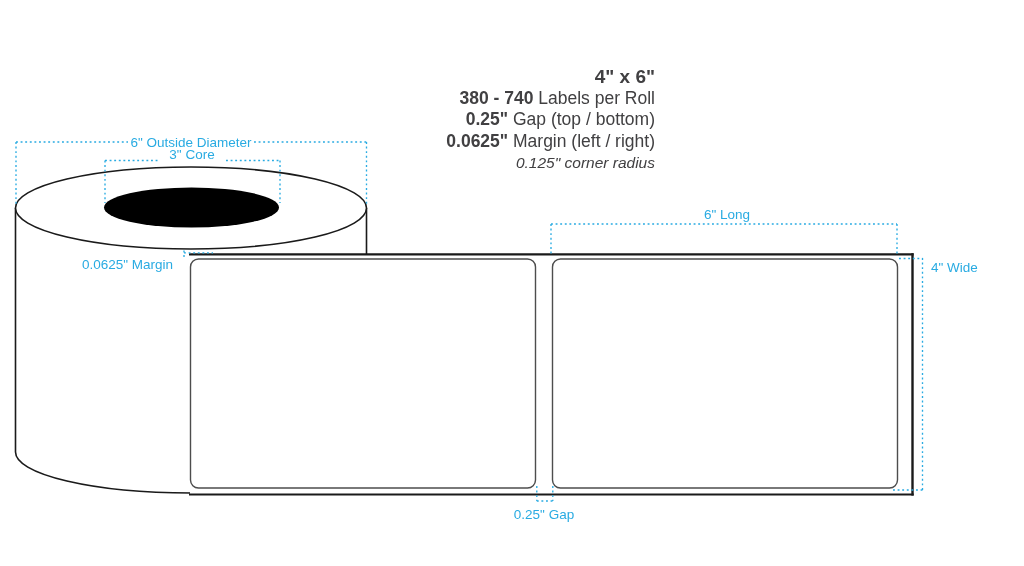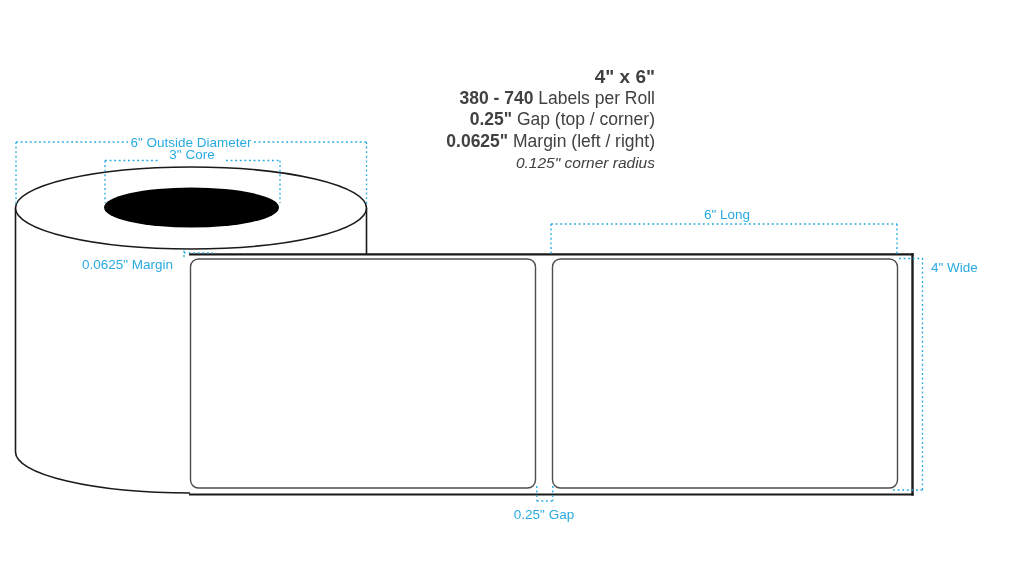--- a/index.html
+++ b/index.html
@@ -83,18 +83,18 @@
 
     <g>
       <path class="dim-line" d="M536.8 486 V501 M552.8 486 V501 M536.8 501 H552.8"></path>
       <text class="dim-text" x="544" y="519" text-anchor="middle">0.25" Gap</text>
     </g>
   </svg>
 
   <div class="specs">
     <div class="l1">4" x 6"</div>
     <div class="l"><span class="b">380 - 740</span><span> Labels per Roll</span></div>
-    <div class="l"><span class="b">0.25"</span><span> Gap (top / corner)</span></div>
+    <div class="l"><span class="b">0.25"</span><span> Gap (top / bottom)</span></div>
     <div class="l"><span class="b">0.0625"</span><span> Margin (left / right)</span></div>
     <div class="l5">0.125" corner radius</div>
   </div>
 
 </div>
 
 </body></html>

